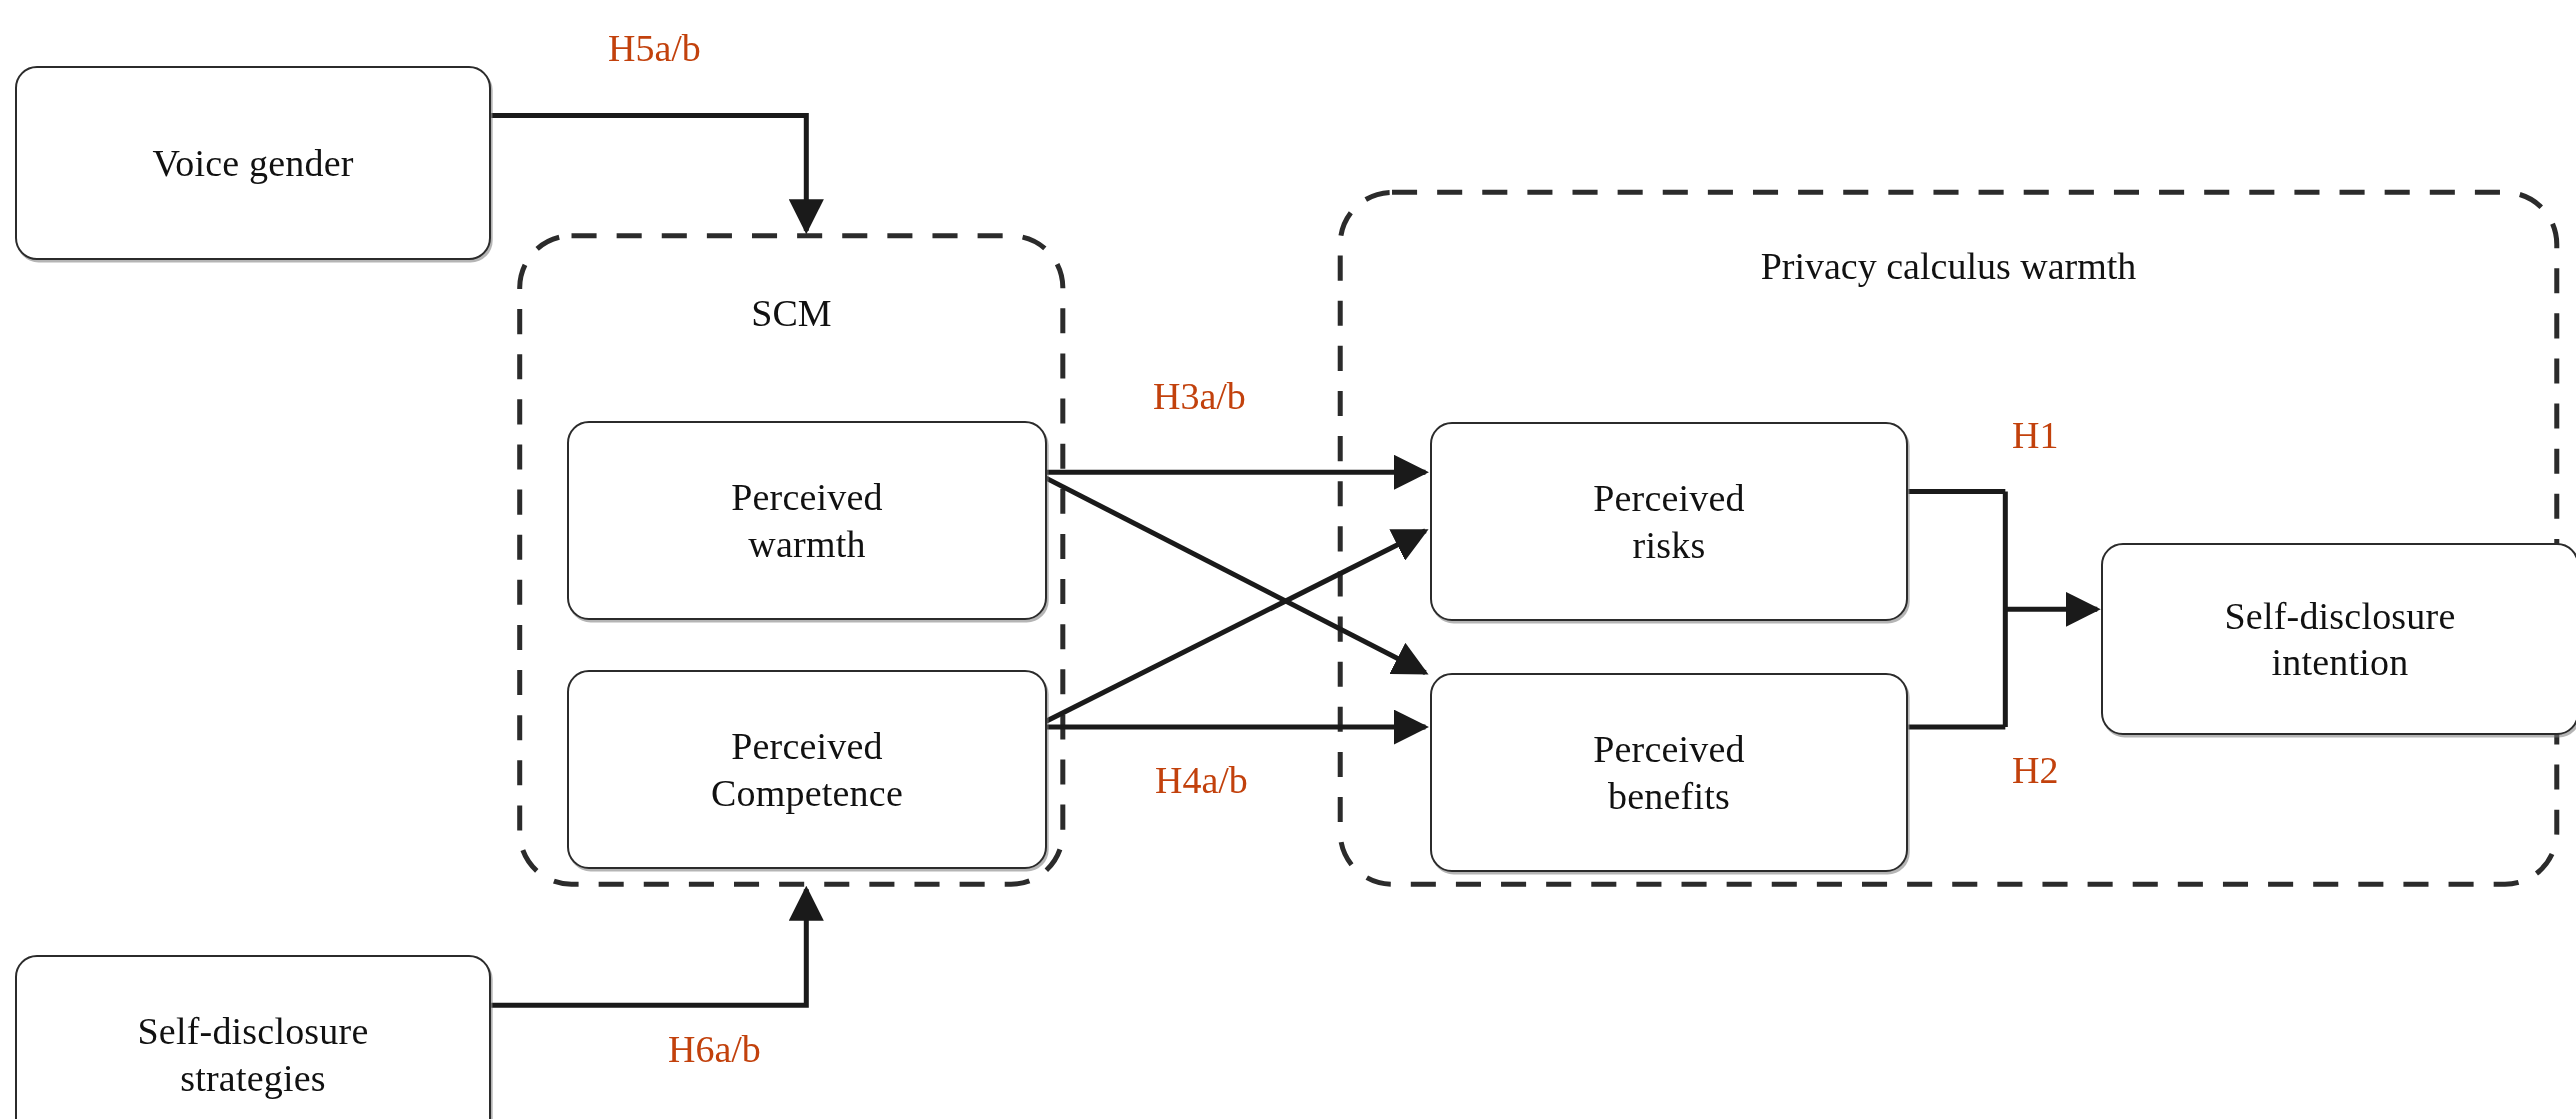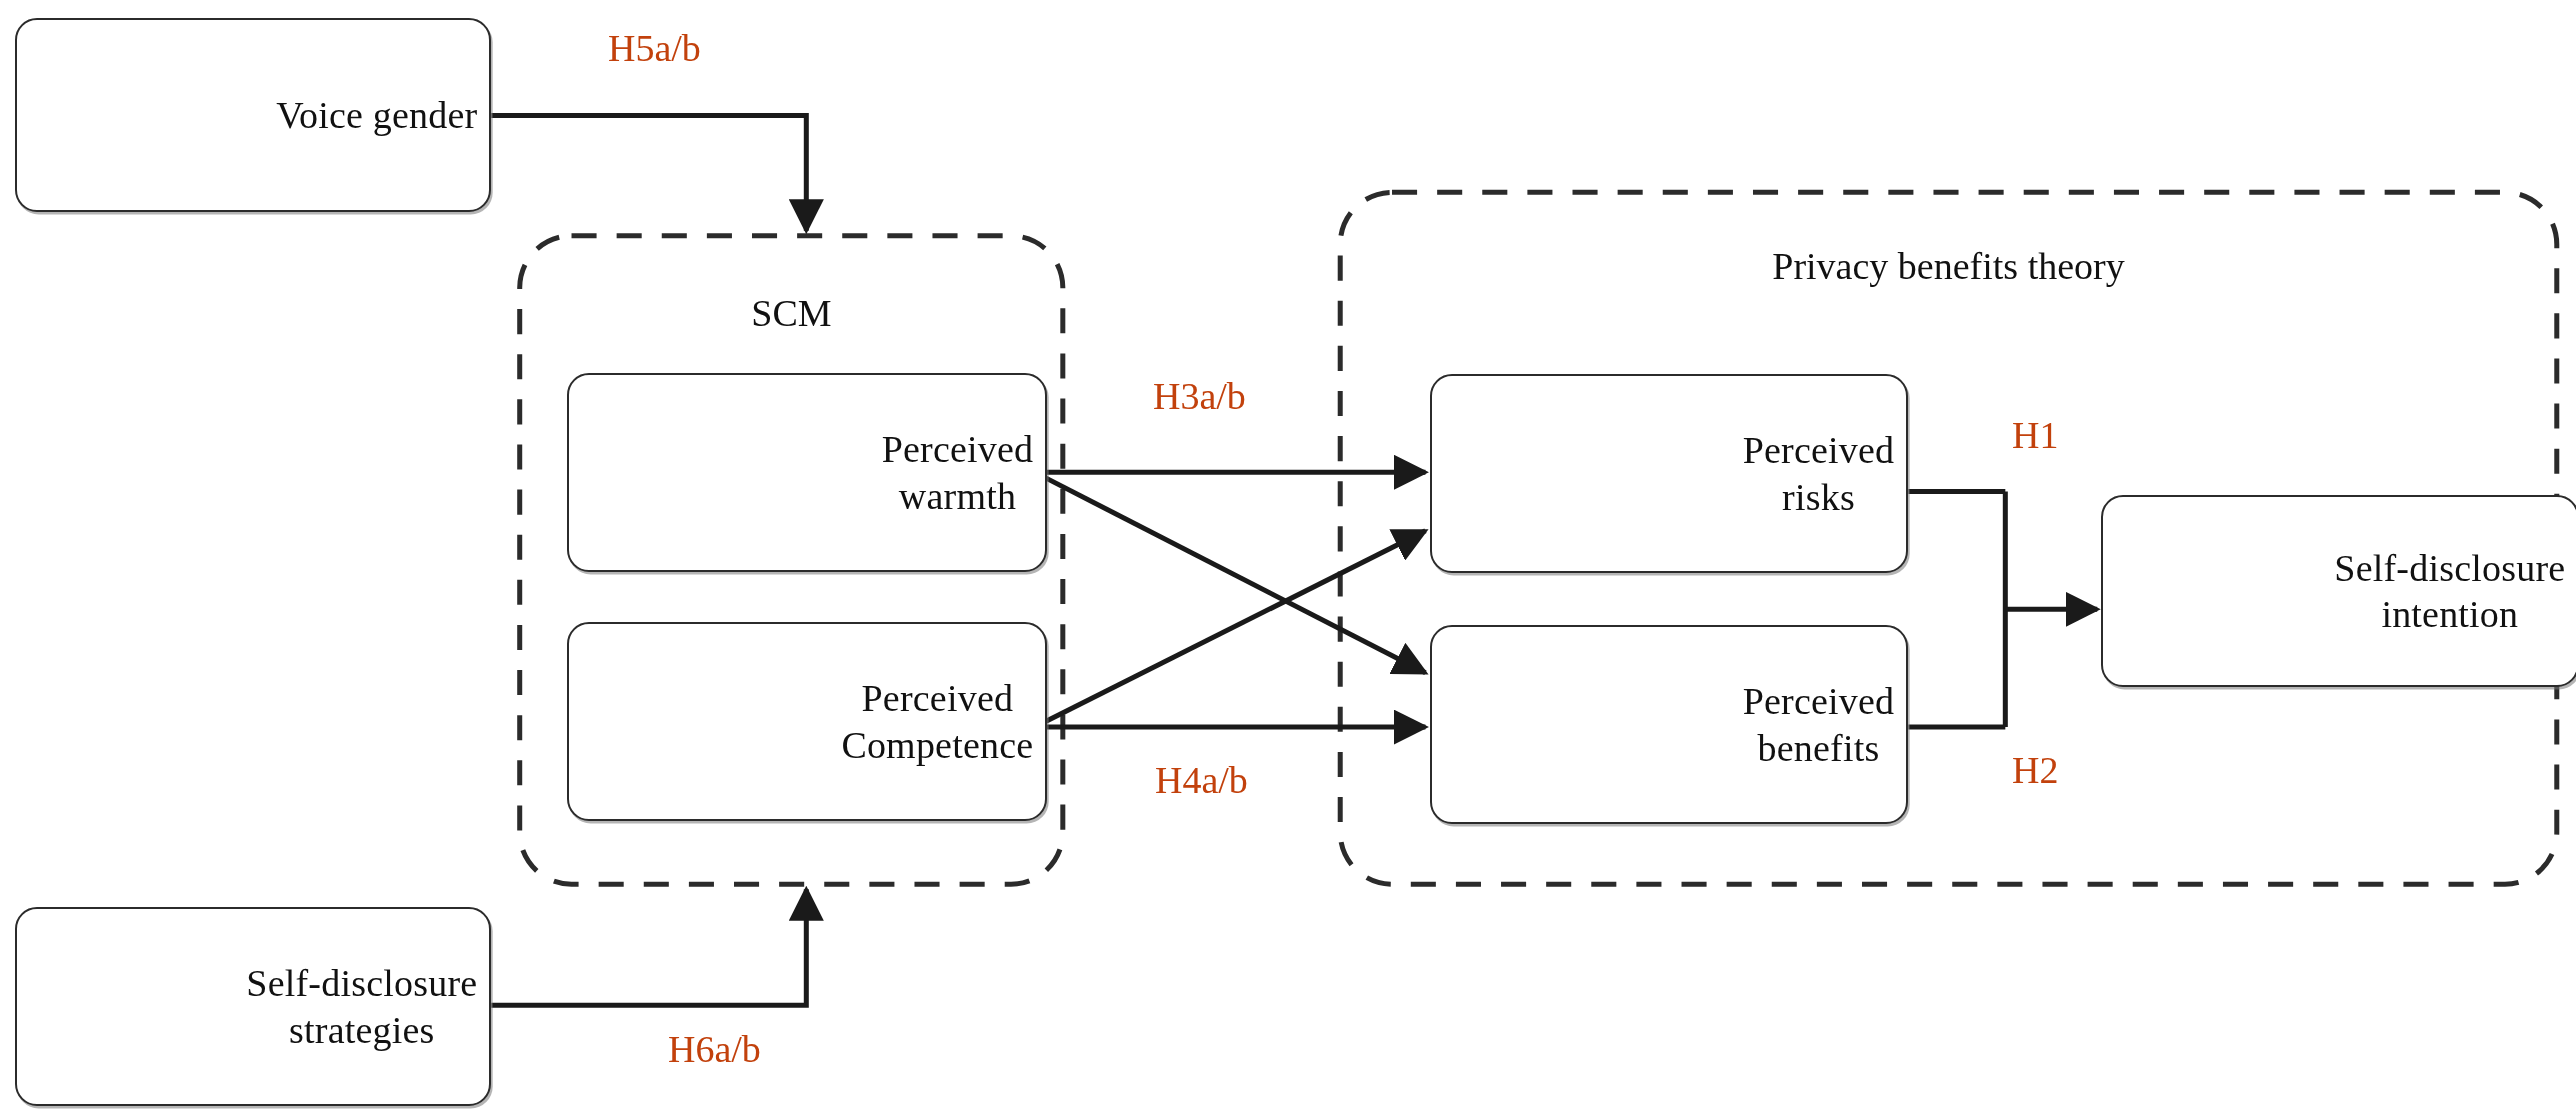--- a/index.html
+++ b/index.html
@@ -25,27 +25,28 @@
     height: 1120px;
   }
   .node-box {
     position: absolute;
     box-sizing: border-box;
     border: 2.5px solid #2b2b2b;
     border-radius: 22px;
     background: #ffffff;
     display: flex;
     align-items: center;
-    justify-content: flex-end;
+    justify-content: center;
     text-align: center;
     color: #111111;
     font-size: 38px;
     line-height: 1.22;
     letter-spacing: 0.2px;
     box-shadow: 1.7px 2.5px 0 rgba(120,120,120,0.55);
+    margin-top: 48px;
   }
   .node-label {
     display: block;
     white-space: pre-line;
     padding: 0 11.7px;
   }
   .group-title {
     position: absolute;
     color: #111111;
     font-size: 38px;
@@ -130,21 +131,21 @@
   <div class="node-box" style="left:2101px; top:495px; width:478px; height:192px;">
     <span class="node-label">Self-disclosure
 intention</span>
   </div>
 
   <div class="group-title" style="left:520px; top:276px; width:543px;margin-top:17px;">
     <span>SCM</span>
   </div>
 
   <div class="group-title" style="left:1340px; top:246px; width:1217px;">
-    <span>Privacy benefits theory</span>
+    <span>Privacy calculus warmth</span>
   </div>
 
   <div class="edge-label" style="left:608px; top:28px;">
     <span>H5a/b</span>
   </div>
 
   <div class="edge-label" style="left:668px; top:1029px;text-align:center;">
     <span>H6a/b</span>
   </div>
 

